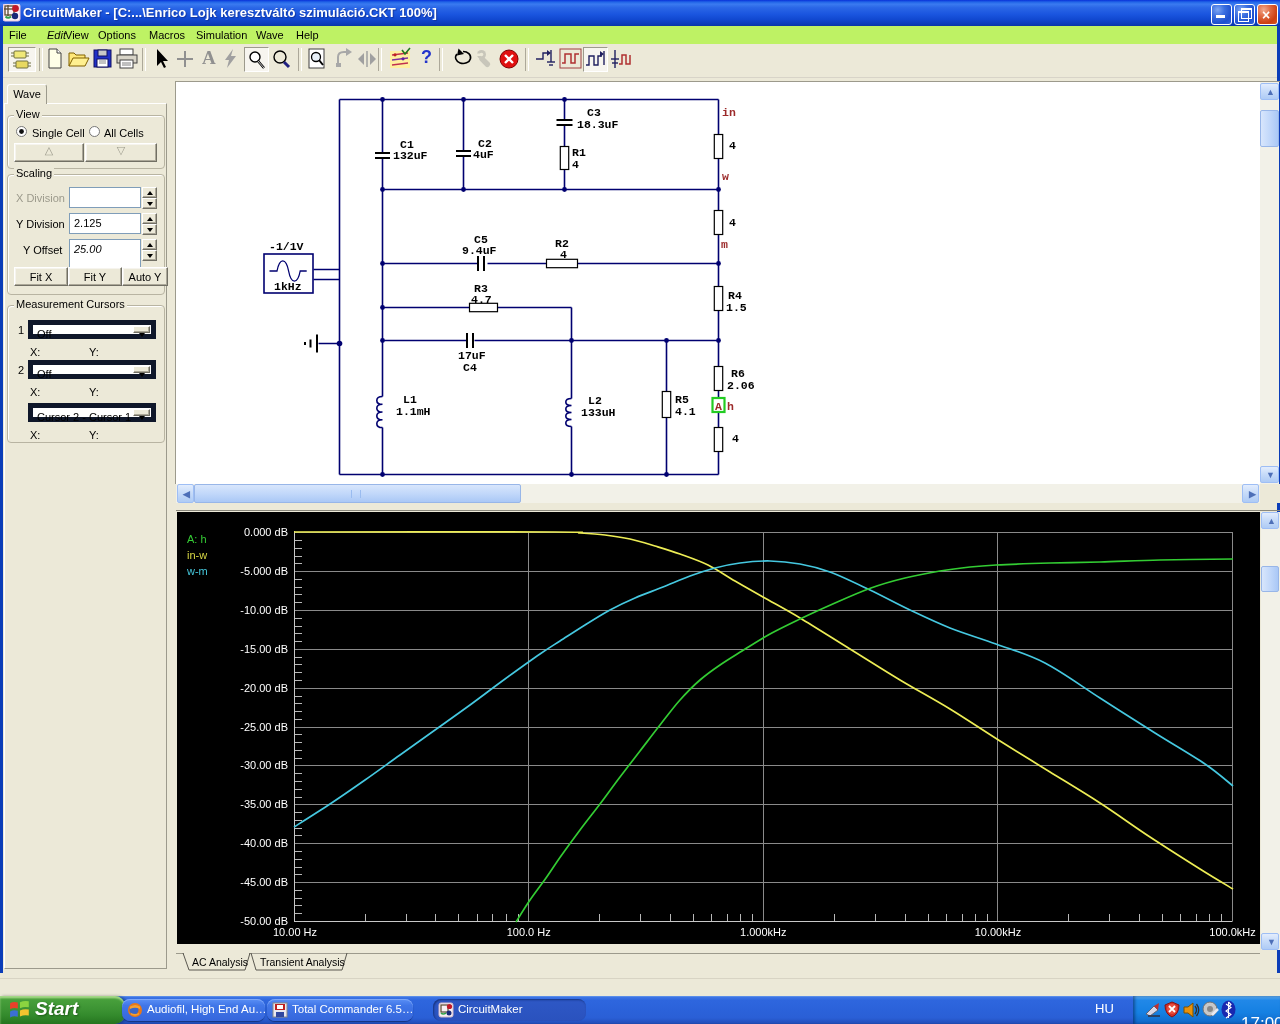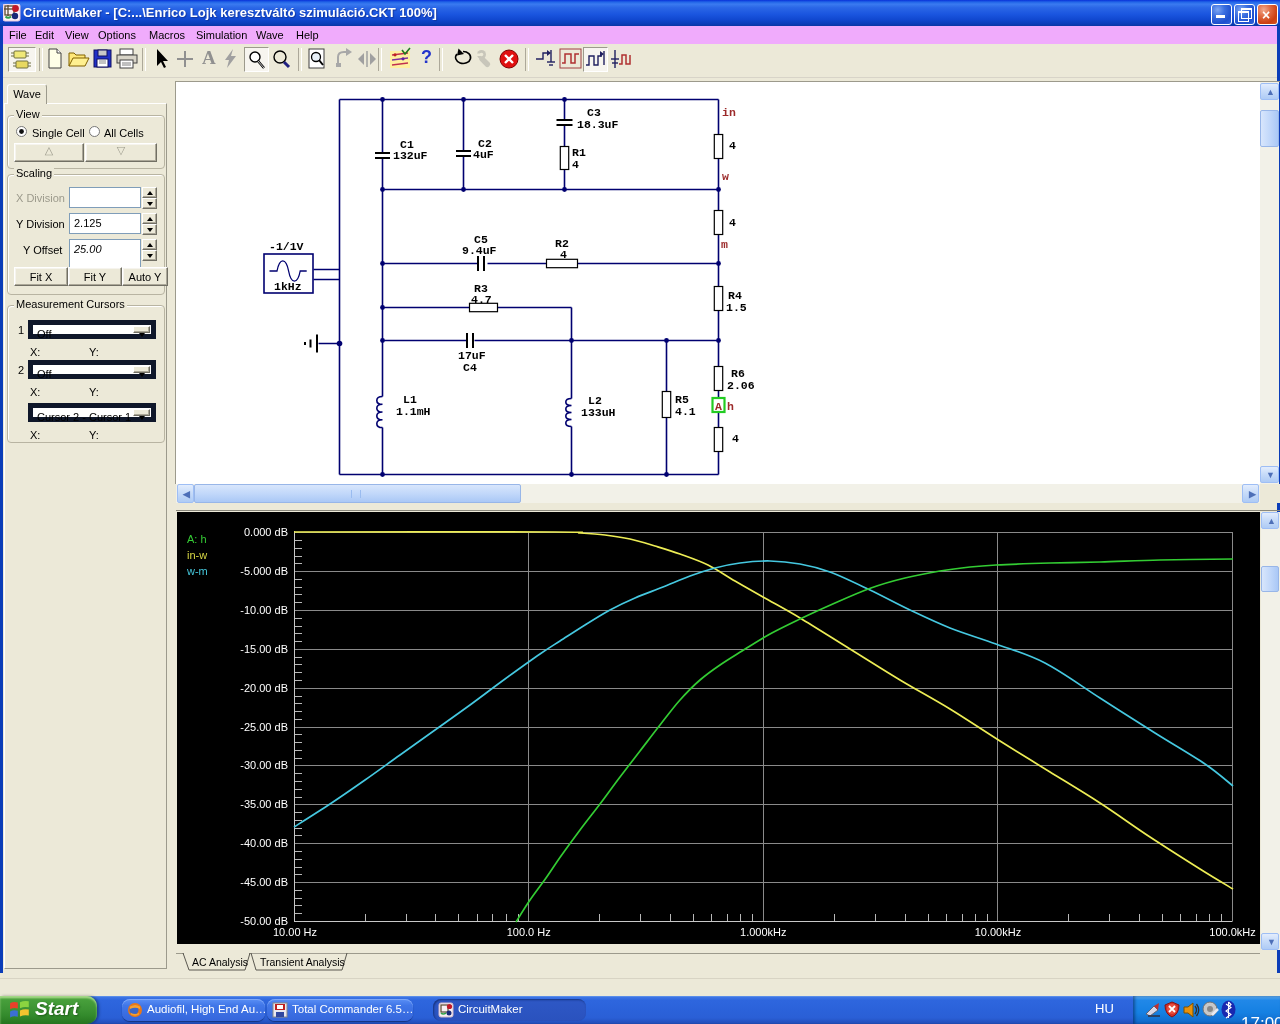--- a/index.html
+++ b/index.html
@@ -6,21 +6,21 @@
     font-family:"Liberation Sans",sans-serif;background:#ECE9D8;}
   .abs{position:absolute;}
   #titlebar{left:0;top:0;width:1280px;height:26px;
     background:linear-gradient(180deg,#0831D9 0%,#2266E8 8%,#3A7AF0 16%,#2A66E6 30%,#1A55DF 55%,#1148D0 75%,#0B3DB8 92%,#0A36A4 100%);}
   #titletext{left:23px;top:5px;color:#fff;font-size:13px;font-weight:bold;
     text-shadow:1px 1px 1px #1136A0;white-space:nowrap;text-align:center;}
   .winbtn{top:4px;width:21px;height:21px;border-radius:3px;border:1px solid #fff;box-sizing:border-box;}
   #btnmin,#btnmax{background:radial-gradient(circle at 30% 25%,#7DA6F2 0%,#3B6FE0 35%,#1E50CE 70%,#2E62DC 100%);}
   #btnclose{background:radial-gradient(circle at 30% 25%,#F2A98E 0%,#E06A42 35%,#CC3F12 70%,#D8571F 100%);}
   .winbtn span{position:absolute;color:#fff;}
-  #menubar{left:3px;top:26px;width:1274px;height:18px;background:#f0abfc;font-size:11px;color:#000;}
+  #menubar{left:3px;top:26px;width:1274px;height:18px;background:#bef264;font-size:11px;color:#000;}
   .menuitem{position:absolute;top:3px;}
   #toolbar{left:3px;top:44px;width:1274px;height:33px;background:#ECE9D8;border-bottom:1px solid #D8D4C8;}
   .tbtn{position:absolute;top:3px;width:25px;height:25px;}
   .tbtn.pressed{background:#F7F5EF;border:1px solid;border-color:#9C9A8C #fff #fff #9C9A8C;box-sizing:border-box;}
   .tsep{position:absolute;top:4px;width:2px;height:23px;border-left:1px solid #ACA899;border-right:1px solid #fff;}
   #leftpanel{left:3px;top:78px;width:167px;height:893px;background:#ECE9D8;}
   #panelpage{position:absolute;left:1px;top:25px;width:163px;height:866px;
     border:1px solid;border-color:#fff #9C9A8C #9C9A8C #fff;background:#ECE9D8;box-sizing:border-box;}
   #wavetab{position:absolute;left:4px;top:6px;width:40px;height:20px;background:#ECE9D8;
     border:1px solid #9C9A8C;border-bottom:none;border-radius:3px 3px 0 0;
@@ -86,21 +86,21 @@
   </div>
 <div class="abs winbtn" id="btnmax" style="left:1234px;">
     <span style="left:3px;top:6px;width:9px;height:8px;border:1px solid #fff;border-top-width:2px;background:transparent;"></span>
     <span style="left:6px;top:3px;width:9px;height:8px;border:1px solid #fff;border-top-width:2px;background:transparent;"></span>
   </div>
 <div class="abs winbtn" id="btnclose" style="left:1257px;">
     <span style="left:4px;top:2px;font-size:14px;font-weight:bold;">×</span>
   </div>
 <div class="abs" id="menubar">
   <span class="menuitem" style="left:6px;">File</span>
-  <span class="menuitem" style="left:32px;">Edit</span>
+  <span class="menuitem" style="left:44px;font-style:italic;">Edit</span>
   <span class="menuitem" style="left:62px;">View</span>
   <span class="menuitem" style="left:95px;">Options</span>
   <span class="menuitem" style="left:146px;">Macros</span>
   <span class="menuitem" style="left:193px;">Simulation</span>
   <span class="menuitem" style="left:253px;">Wave</span>
   <span class="menuitem" style="left:293px;">Help</span>
 </div>
 <div class="abs" id="toolbar">
   <div class="tbtn pressed" style="left:5px;width:28px;">
     <svg width="26" height="23" style="position:absolute;left:0;top:0;">
@@ -579,23 +579,23 @@
     <text x="84" y="12.5" font-size="10.5px" fill="#000">Transient Analysis</text>
   </svg>
 </div>
 <div class="abs" style="left:176px;top:81px;width:1104px;height:1px;background:#9C9A8C;"></div>
 <div class="abs" style="left:175px;top:81px;width:1px;height:403px;background:#9C9A8C;"></div>
 <div class="abs" style="left:176px;top:510px;width:1104px;height:1px;background:#8A887C;"></div>
 <div class="abs" id="statusstrip">
     <div style="position:absolute;left:0;top:5px;width:1280px;height:1px;background:#D8D4C4;"></div>
   </div>
 <div class="abs" id="taskbar">
-  <div style="position:absolute;left:0;top:0;width:97px;height:28px;border-radius:0 10px 10px 0;
+  <div style="position:absolute;left:0;top:0;width:109px;height:28px;border-radius:0 10px 10px 0;
     background:linear-gradient(180deg,#7FC25C 0%,#48A03C 12%,#3D9434 45%,#338A2C 70%,#25751F 100%);
-    box-shadow:inset 0 2px 2px #A5D88A, 2px 0 3px rgba(0,0,0,0.35);">
+    box-shadow:inset 0 2px 2px #A5D88A, 2px 0 3px rgba(0,0,0,0.35);padding-left:16px;">
     <svg style="position:absolute;left:9px;top:4px;" width="22" height="20" viewBox="0 0 20 18">
       <g transform="skewY(-6)">
         <path d="M1,3 Q4,1.5 8,3 L8,8.5 Q4,7 1,8.5 Z" fill="#E8402A"></path>
         <path d="M10,3 Q14,1.5 18,3 L18,8.5 Q14,7 10,8.5 Z" fill="#8BD440"></path>
         <path d="M1,10.5 Q4,9 8,10.5 L8,16 Q4,14.5 1,16 Z" fill="#3B6FD4"></path>
         <path d="M10,10.5 Q14,9 18,10.5 L18,16 Q14,14.5 10,16 Z" fill="#F2C42F"></path>
       </g>
     </svg>
     <span style="position:absolute;left:35px;top:2px;color:#fff;font-size:19px;font-weight:bold;font-style:italic;text-shadow:1px 1px 2px #1E5A18;">Start</span>
   </div>

